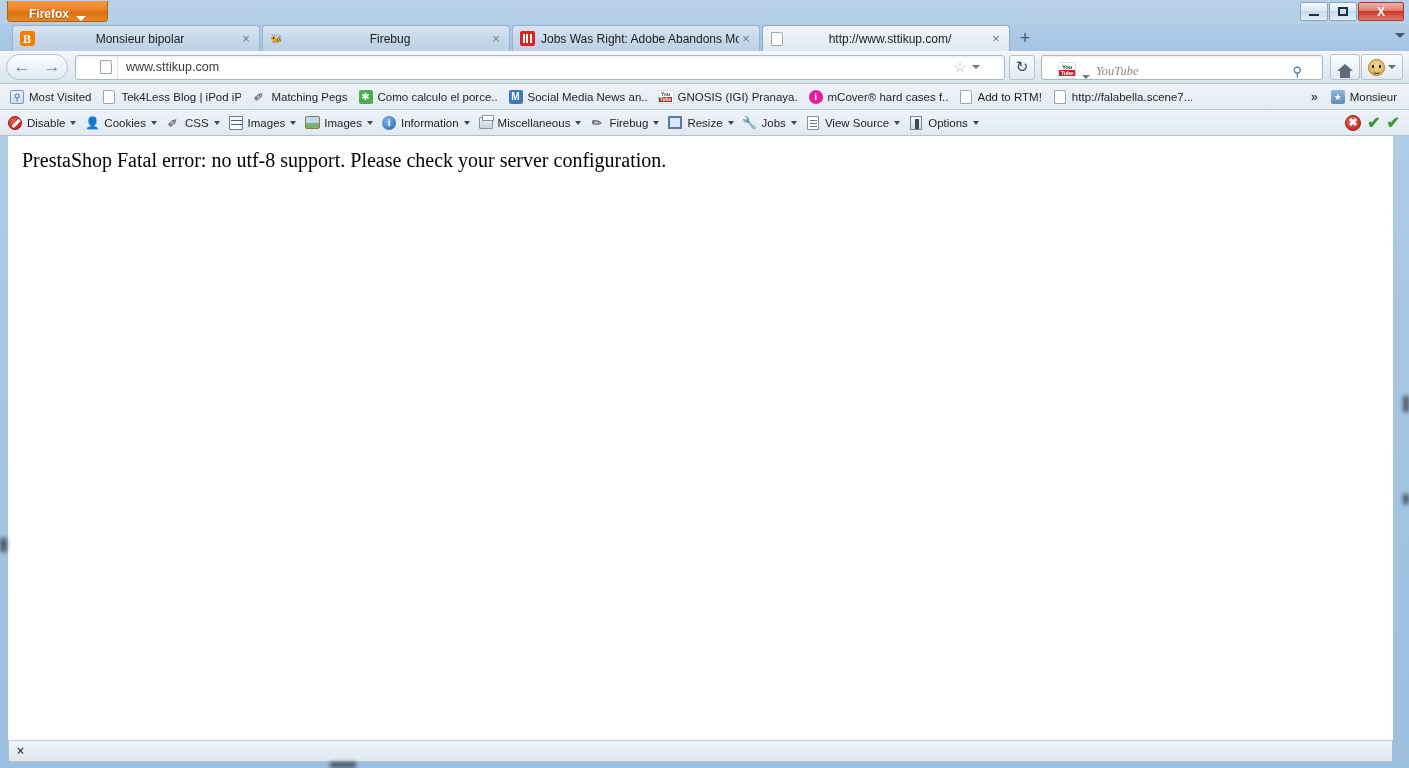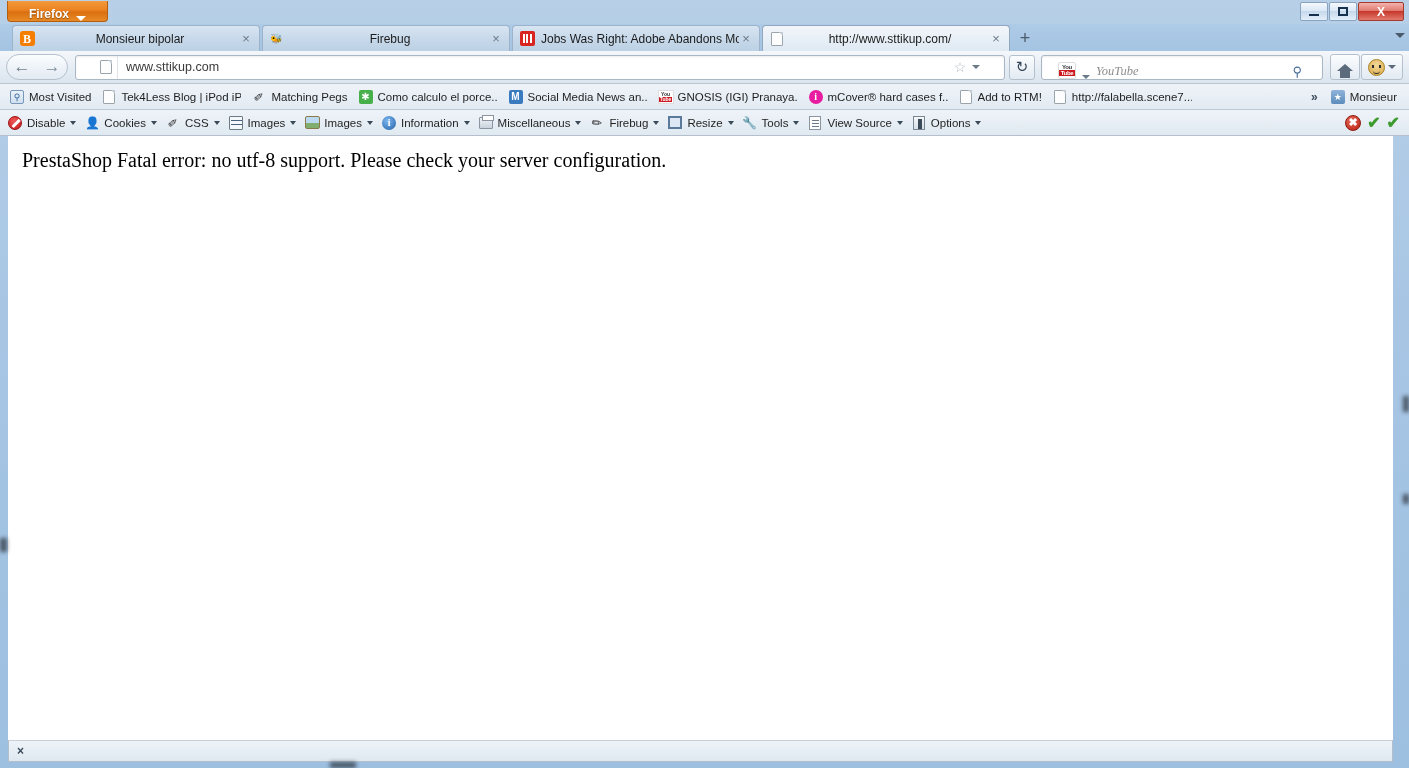--- a/index.html
+++ b/index.html
@@ -643,21 +643,21 @@
     </div>
     <div class="dv">
       <span class="dv-ico">
           <span class="ico-resize"></span>
         </span>
       <span>Resize</span>
       <span class="dv-caret"></span>
     </div>
     <div class="dv">
       <span class="dv-ico ico-tools">🔧</span>
-      <span>Tools</span>
+      <span>Jobs</span>
       <span class="dv-caret"></span>
     </div>
     <div class="dv">
       <span class="dv-ico">
           <span class="ico-vsrc"></span>
         </span>
       <span>View Source</span>
       <span class="dv-caret"></span>
     </div>
     <div class="dv">

